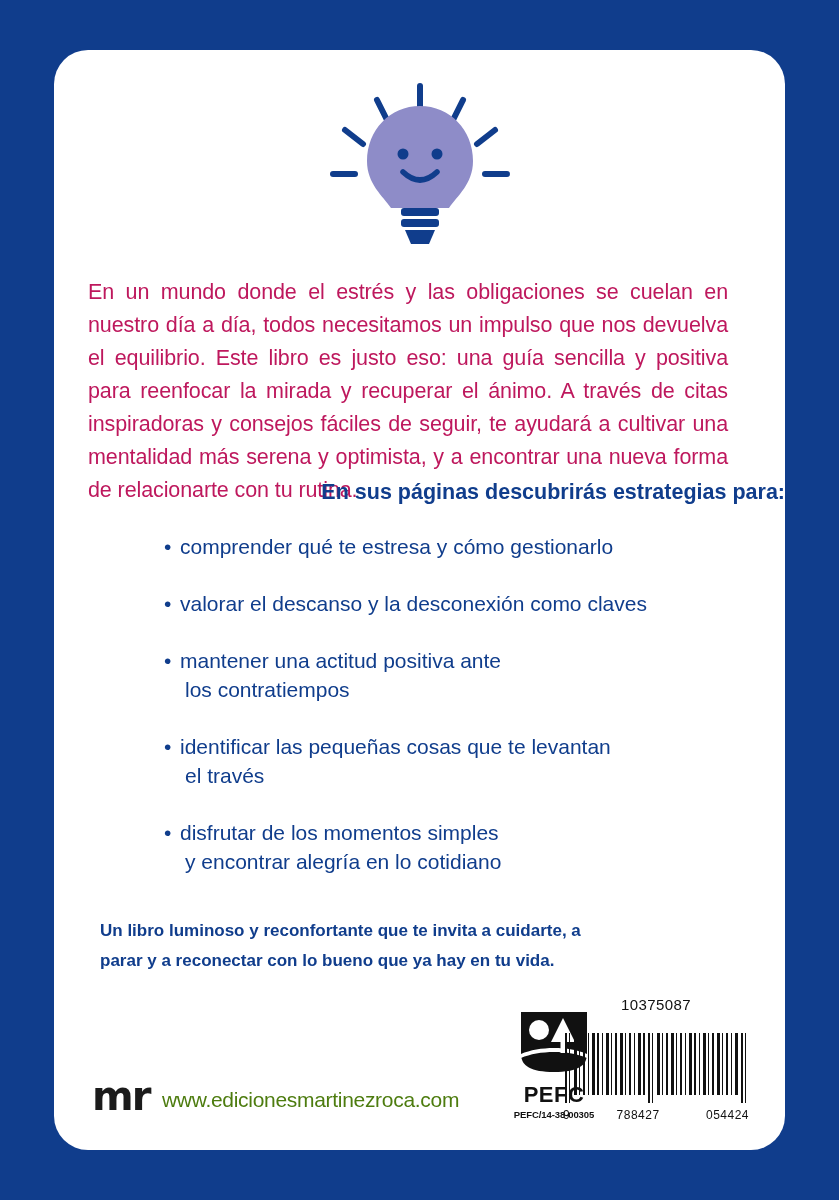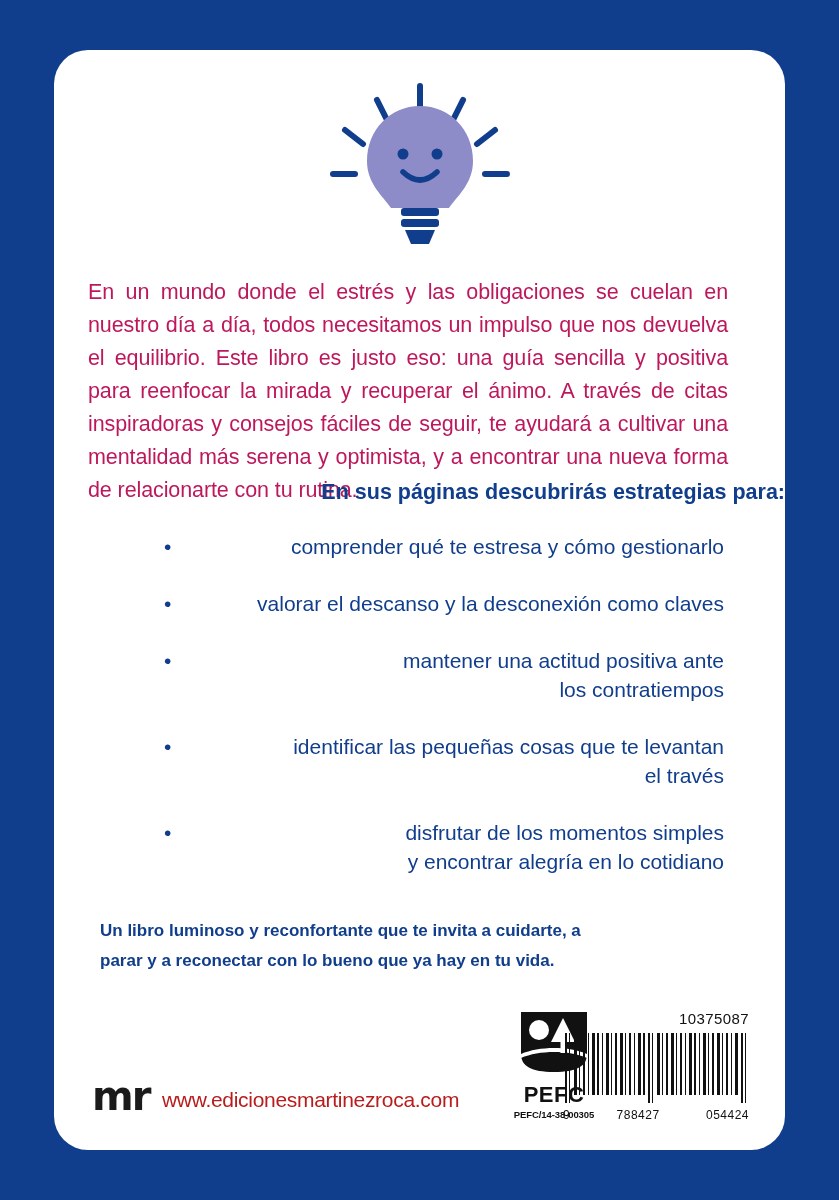--- a/index.html
+++ b/index.html
@@ -67,21 +67,20 @@
     top: 482px;
     width: 560px;
     color: #103D8C;
     font-size: 21px;
     line-height: 29px;
   }
   .bullet {
     margin-bottom: 28px;
     position: relative;
     padding-left: 16px;
-    text-align: right;
   }
   .bullet:before {
     content: "\2022";
     position: absolute;
     left: 0;
     top: 0;
   }
   .bullet .l2 {
     display: block;
     padding-left: 5px;
@@ -118,21 +117,21 @@
     color: #1b1b1b;
     letter-spacing: -2px;
     line-height: 1;
     font-family: "DejaVu Sans", sans-serif;
   }
   .website {
     position: absolute;
     left: 108px;
     bottom: 38px;
     font-size: 21px;
-    color: #b91c1c;
+    color: #4d7c0f;
     letter-spacing: -0.3px;
   }
   .pefc {
     position: absolute;
     left: 445px;
     bottom: 30px;
     width: 110px;
     text-align: center;
   }
   .pefc-text {
@@ -151,22 +150,22 @@
   }
   .barcode-block {
     position: absolute;
     right: 36px;
     bottom: 28px;
     width: 186px;
   }
   .isbn-top {
     font-size: 15px;
     color: #111;
-    text-align: right;
-    margin-bottom: 6px;
+    text-align: center;
+    margin-bottom: 20px;
     letter-spacing: 0.4px;
     font-family: "Liberation Sans", sans-serif;
   }
   .barcode {
     height: 70px;
     width: 100%;
     background-repeat: repeat-x;
   }
   .barcode-digits {
     display: flex;

